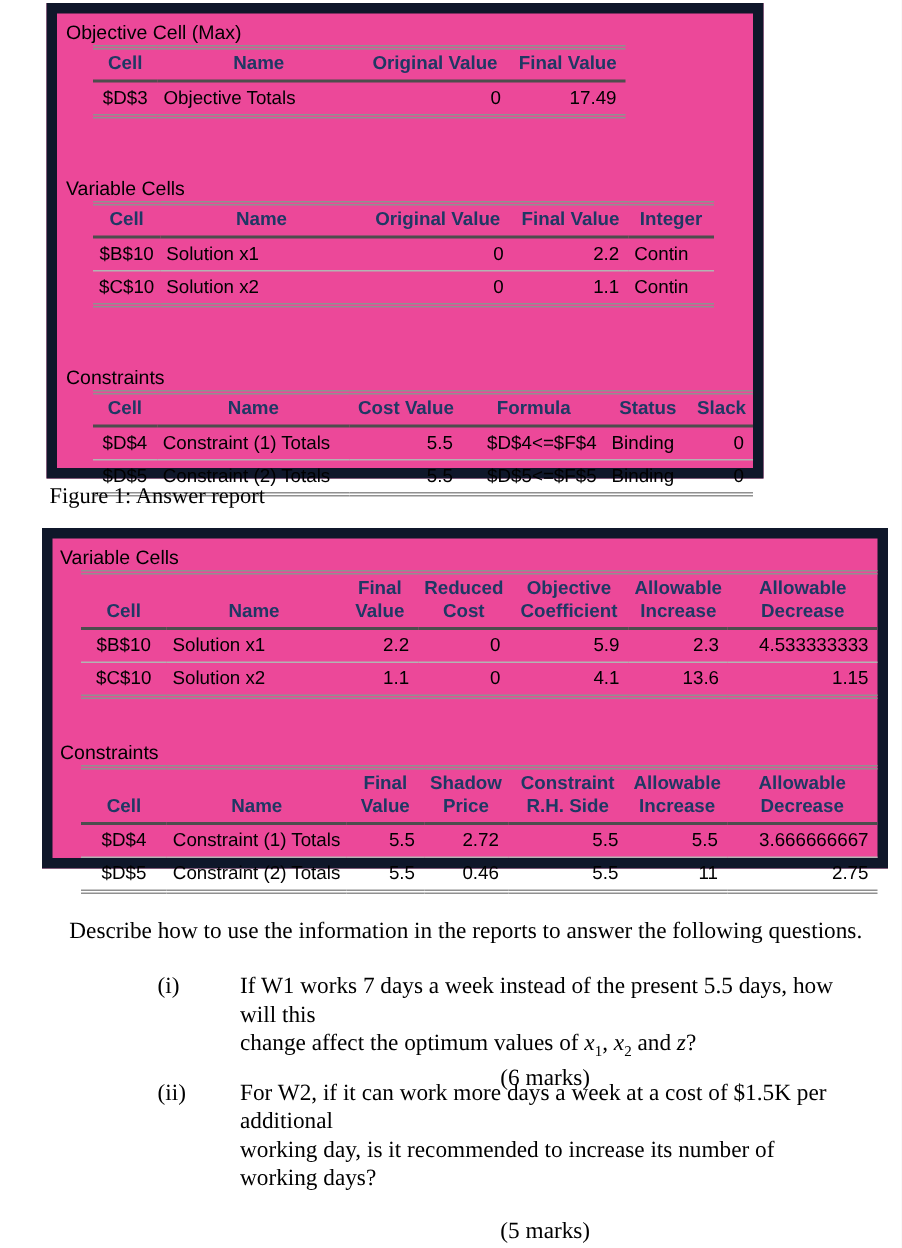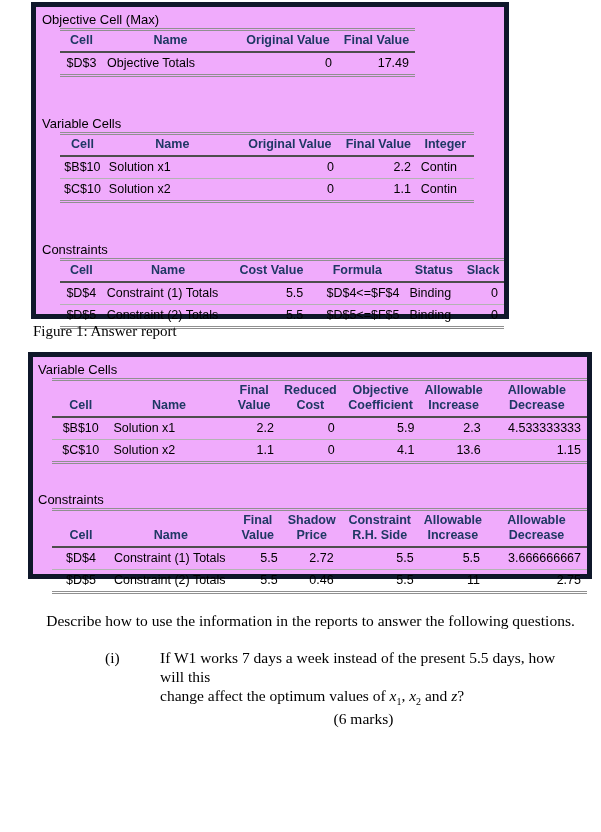--- a/index.html
+++ b/index.html
@@ -3,21 +3,21 @@
 <meta charset="utf-8">
 <style>
   * { margin:0; padding:0; box-sizing:border-box; }
   body { background:#e8e8e8; font-family:"Liberation Serif", serif; }
   #page {
     position:relative; width:601px; height:832px; background:#ffffff;
     margin:0 auto; overflow:hidden; color:#000;
   }
   
   .fig-box {
-    position:absolute; border:5px solid #0f172a; background:#f0abfc;
+    position:absolute; border:7px solid #0f172a; background:#ec4899;
     font-family:"Liberation Sans","DejaVu Sans",sans-serif; font-size:12.5px;
   }
   #fig1-box { left:31px; top:2px;   width:478px; height:317px; padding:4px 0 0 6px; }
   #fig2-box { left:28px; top:352px; width:564px; height:227px; padding:4px 0 0 5px; }
 
   .xl-title { font-size:13px; line-height:17px; color:#000; }
   table.xl-table {
     border-collapse:collapse; table-layout:fixed; margin-left:18px;
     border-top:3px double #909090; border-bottom:3px double #909090;
   }
@@ -318,14 +318,22 @@
 
   <div id="q1" class="question body-text">
     <span class="q-label">(i)</span>
     <div class="q-text">
       <div class="q-line">If W1 works 7 days a week instead of the present 5.5 days, how will this</div>
       <div class="q-line"><span>change affect the optimum values of </span><span class="mathv">x</span><sub class="msub">1</sub><span>, </span><span class="mathv">x</span><sub class="msub">2</sub><span> and </span><span class="mathv">z</span><span>?</span></div>
       <div class="q-marks">(6 marks)</div>
     </div>
   </div>
 
+  <div id="q2" class="question body-text">
+    <span class="q-label">(ii)</span>
+    <div class="q-text">
+      <div class="q-line">For W2, if it can work more days a week at a cost of $1.5K per additional</div>
+      <div class="q-line">working day, is it recommended to increase its number of working days?</div>
+      <div class="q-marks">(5 marks)</div>
+    </div>
+  </div>
 
 </div>
 
 </body></html>

